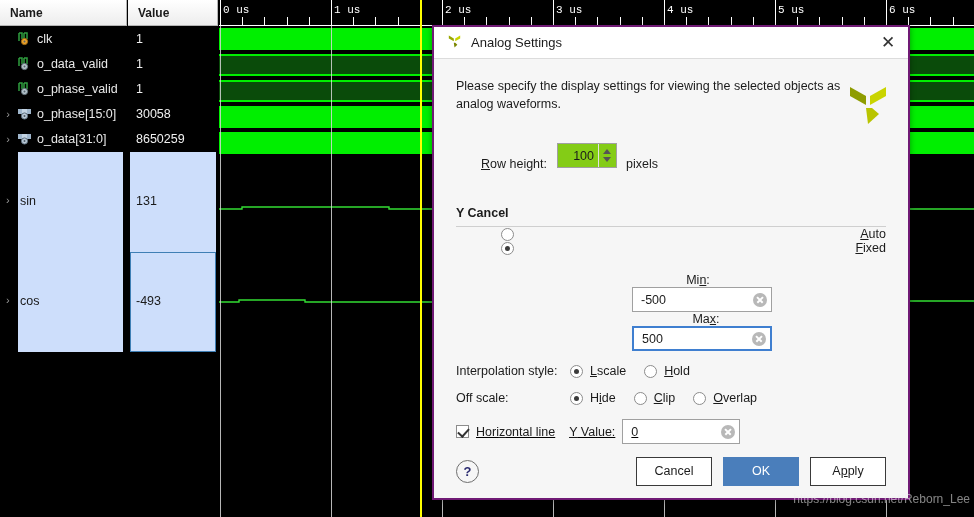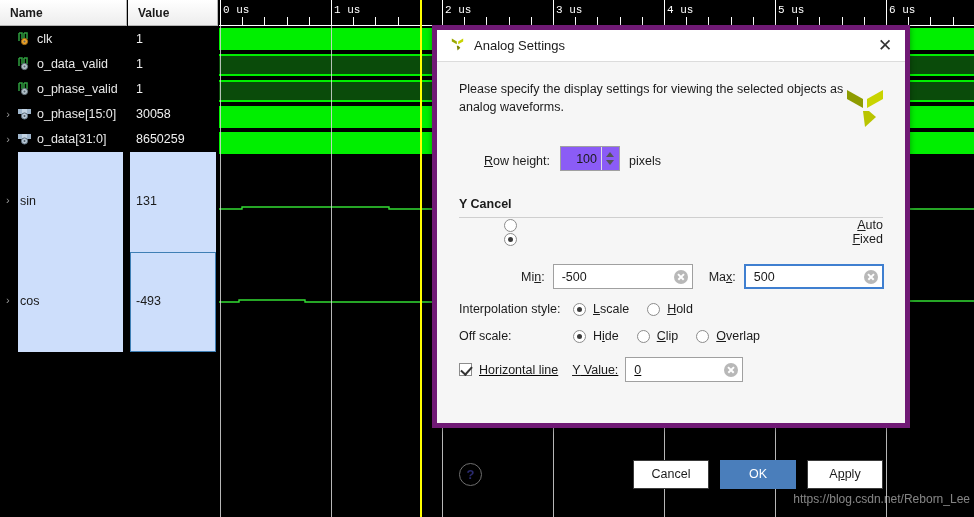--- a/index.html
+++ b/index.html
@@ -50,54 +50,54 @@
   .cursor { position: absolute; top: 0; width: 2px; height: 517px; background: #ffff00; }
 
   .bus-row { position: absolute; left: 0; width: 755px; background: #00ef00; }
   .bus-inner { position: absolute; left: 0; top: 2px; right: 0; bottom: 2px; background: #0a4b0a; }
 
   .analog-pane { position: absolute; left: 0; width: 755px; background: #000; }
   .analog-pane svg { display: block; }
 
   
   .dialog {
-    position: absolute; left: 432px; top: 25px; width: 478px; height: 403px;
-    background: #f6f6f6; border: 5px solid #701a75;
+    position: absolute; left: 432px; top: 25px; width: 478px; height: 475px;
+    background: #f6f6f6; border: 2px solid #701a75;
     box-shadow: 0 1px 6px rgba(0,0,0,.35);
   }
   .dlg-title {
     height: 32px; background: #ffffff; border-bottom: 1px solid #dcdcdc;
     display: flex; align-items: center; padding: 0 8px 0 12px;
   }
   .dlg-title .tt { font-size: 13px; color: #1b1b1b; margin-left: 8px; flex: 1; }
   .dlg-close { width: 24px; height: 24px; display: flex; align-items: center; justify-content: center;
                font-size: 17px; color: #333; cursor: pointer; }
 
   .dlg-body { position: relative; padding: 18px 22px 0 22px; height: 443px; }
   .intro { font-size: 12.5px; color: #1b1b1b; line-height: 1.45; width: 392px; }
   .brand-logo { position: absolute; right: 20px; top: 22px; }
 
   .row-height { margin-top: 30px; display: flex; align-items: center; padding-left: 25px; }
   .fld-label { font-size: 12.5px; color: #1b1b1b; }
   .u { text-decoration: underline; }
-  .spin { width: 60px; height: 25px; border: 1px solid #a0a0a0; background: #8b5cf6; display: flex; align-items: center; margin: 0 9px 4px 10px; }
+  .spin { width: 60px; height: 25px; border: 1px solid #a0a0a0; background: #84cc16; display: flex; align-items: center; margin: 0 9px 16px 10px; }
   .spin input { border: 0; outline: none; width: 40px; text-align: right; font-size: 12.5px; font-family: "Liberation Sans", sans-serif; color: #1b1b1b; background: transparent; padding-right: 4px; }
   .spin .arrows { width: 17px; height: 100%; display: flex; flex-direction: column; justify-content: center; align-items: center; gap: 3px; border-left: 1px solid #e2e2e2; }
   .ar-up { width: 0; height: 0; border-left: 4px solid transparent; border-right: 4px solid transparent; border-bottom: 5px solid #555; cursor: pointer; }
   .ar-dn { width: 0; height: 0; border-left: 4px solid transparent; border-right: 4px solid transparent; border-top: 5px solid #555; cursor: pointer; }
 
   .group-title { margin-top: 22px; font-size: 12.5px; font-weight: bold; color: #1b1b1b; }
   .group-rule { margin-top: 6px; height: 1px; background: #cfcfcf; width: 100%; }
 
   .radio-line { display: flex; align-items: center; margin-top: 0; padding-left: 45px; justify-content: space-between; }
   .rd { width: 13px; height: 13px; border-radius: 50%; border: 1px solid #8c8c8c; background: #fff; position: relative; margin-right: 7px; cursor: pointer; flex: none; }
   .rd.on::after { content: ""; position: absolute; left: 3px; top: 3px; width: 5px; height: 5px; border-radius: 50%; background: #3b3b3b; }
   .rd-lbl { font-size: 12.5px; color: #1b1b1b; cursor: pointer; }
 
-  .minmax { display: flex; align-items: center; margin-top: 18px; padding-left: 62px; }
+  .minmax { display: flex; align-items: center; margin-top: 18px; padding-left: 62px; flex-direction: column; }
   .tfield { height: 25px; border: 1px solid #a0a0a0; background: #fff; display: flex; align-items: center; padding: 0 4px 0 6px; }
   .tfield.focused { border: 2px solid #3f7fd0; }
   .tfield input { border: 0; outline: none; font-size: 12.5px; color: #1b1b1b; background: transparent; font-family: "Liberation Sans", sans-serif; flex: 1; min-width: 0; }
   .clr { width: 14px; height: 14px; border-radius: 50%; background: #b8b8b8; position: relative; flex: none; cursor: pointer; }
   .clr::before, .clr::after { content: ""; position: absolute; left: 3px; top: 6.2px; width: 8px; height: 1.6px; background: #fff; }
   .clr::before { transform: rotate(45deg); }
   .clr::after  { transform: rotate(-45deg); }
 
   .opt-line { display: flex; align-items: center; margin-top: 13px; }
   .opt-line .cap { width: 114px; font-size: 12.5px; color: #1b1b1b; }

